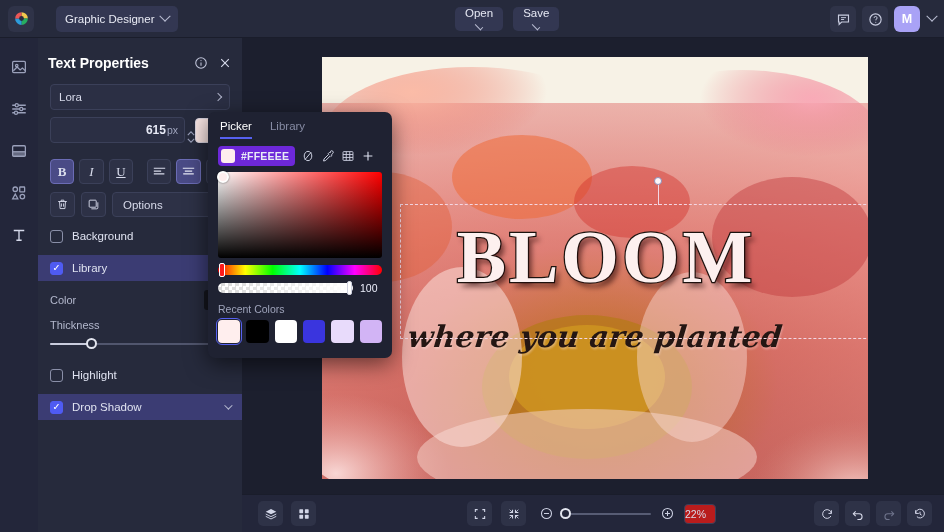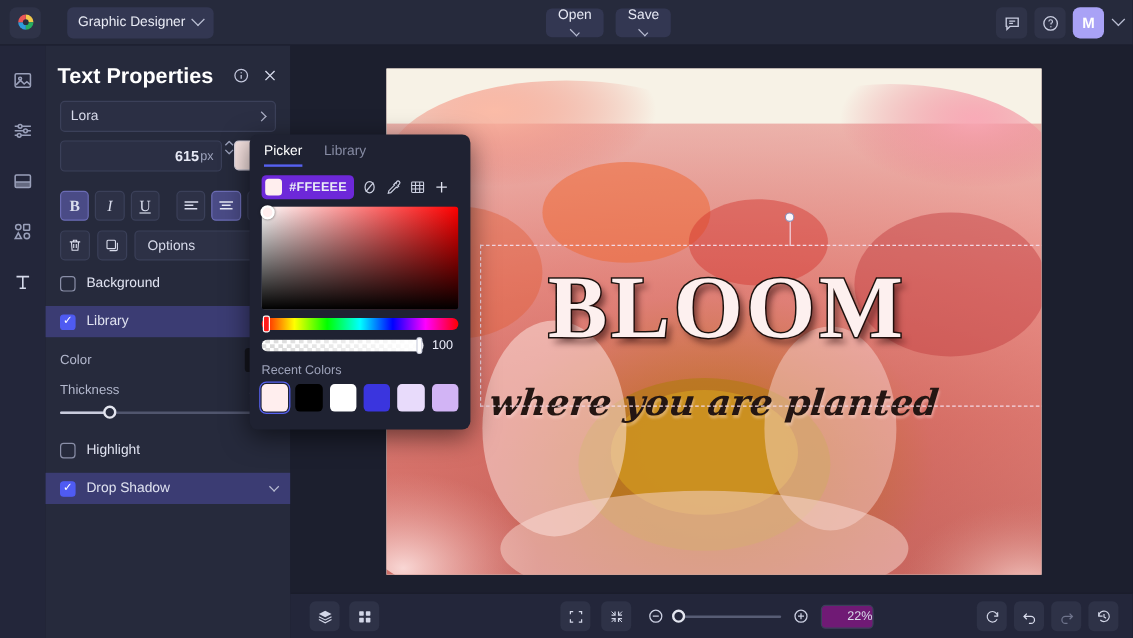--- a/index.html
+++ b/index.html
@@ -52,33 +52,33 @@
     align-items: center; padding-top: 16px; gap: 16px;
   }
   .rail-item { width: 26px; height: 26px; display: flex; align-items: center; justify-content: center; cursor: pointer; }
 
   
   .panel {
     position: absolute; left: 38px; top: 38px; width: 204px; height: 494px;
     background: #262a3c;
   }
   .panel-head { display: flex; align-items: center; height: 34px; padding: 0 10px; margin-top: 8px; }
-  .panel-title { color: #ffffff; font-size: 18px; font-weight: bold; flex: 1; }
+  .panel-title { color: #ffffff; font-size: 14px; font-weight: bold; flex: 1; }
   .panel-head-icons { display: flex; gap: 10px; align-items: center; }
 
   .field {
     margin: 4px 12px 0 12px; height: 26px; border: 1px solid #3b4059; border-radius: 4px;
     background: #2b2f44; display: flex; align-items: center; padding: 0 8px;
     color: #d7daea; font-size: 11.5px; cursor: pointer;
   }
   .field .grow { flex: 1; }
   .arrow-r { width: 6px; height: 6px; border-right: 1.4px solid #aeb2c8; border-top: 1.4px solid #aeb2c8;
              transform: rotate(45deg); }
 
-  .row2 { display: flex; align-items: flex-start; margin: 7px 12px 16px 12px; gap: 0; }
+  .row2 { display: flex; align-items: flex-end; margin: 7px 12px 16px 12px; gap: 0; }
   .num-field {
     flex: 1; height: 26px; border: 1px solid #3b4059; border-radius: 4px; background: #2b2f44;
     display: flex; align-items: center; justify-content: flex-end; padding: 0 6px;
     color: #e7e9f5; font-size: 12px; font-weight: bold; cursor: text;
   }
   .num-field .unit { color: #9fa4bd; font-size: 10.5px; font-weight: normal; margin-left: 1px; }
   .spinner { display: flex; flex-direction: column; gap: 2px; margin-left: 2px; }
   .spin-a { width: 8px; height: 5px; display: flex; align-items: center; justify-content: center; cursor: pointer; }
   .swatch-sq {
     width: 25px; height: 25px; border-radius: 4px; border: 1px solid #d8d2dd;
@@ -215,22 +215,22 @@
     position: absolute; left: 242px; top: 494px; width: 702px; height: 38px;
     background: #23263a; border-top: 1px solid #1a1d2b; display: flex; align-items: center;
   }
   .bb-left { display: flex; gap: 8px; margin-left: 16px; }
   .bb-btn { width: 25px; height: 25px; border-radius: 5px; background: #2e3247;
             display: flex; align-items: center; justify-content: center; cursor: pointer; }
   .bb-center { position: absolute; left: 225px; display: flex; align-items: center; gap: 9px; }
   .zoom-track { width: 88px; height: 2px; background: #575c74; border-radius: 2px; position: relative; }
   .zoom-knob { position: absolute; left: -3px; top: -5px; width: 11px; height: 11px; border-radius: 50%;
                background: #23263a; border: 2px solid #e3e5ef; cursor: pointer; }
-  .zoom-val { width: 44px; height: 20px; border-radius: 4px; background: #701a75; border: 1px solid #3b4059;
-              display: flex; align-items: center; justify-content: flex-end; color: #d8dbea; font-size: 10.5px; cursor: text; }
+  .zoom-val { width: 32px; height: 20px; border-radius: 4px; background: #b91c1c; border: 1px solid #3b4059;
+              display: flex; align-items: center; justify-content: flex-start; color: #d8dbea; font-size: 10.5px; cursor: text; }
   .bb-right { position: absolute; right: 12px; display: flex; gap: 6px; }
   svg { display: block; }
 </style>
 </head>
 <body>
 
 <div id="app">
 
   <div class="topbar">
     <div class="logo-box">

